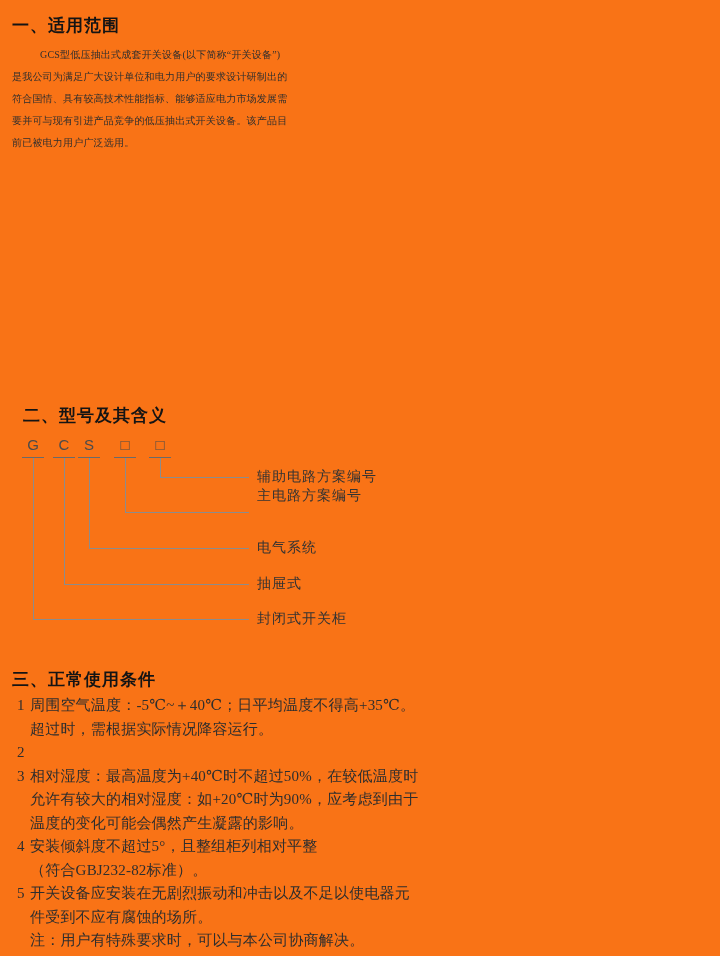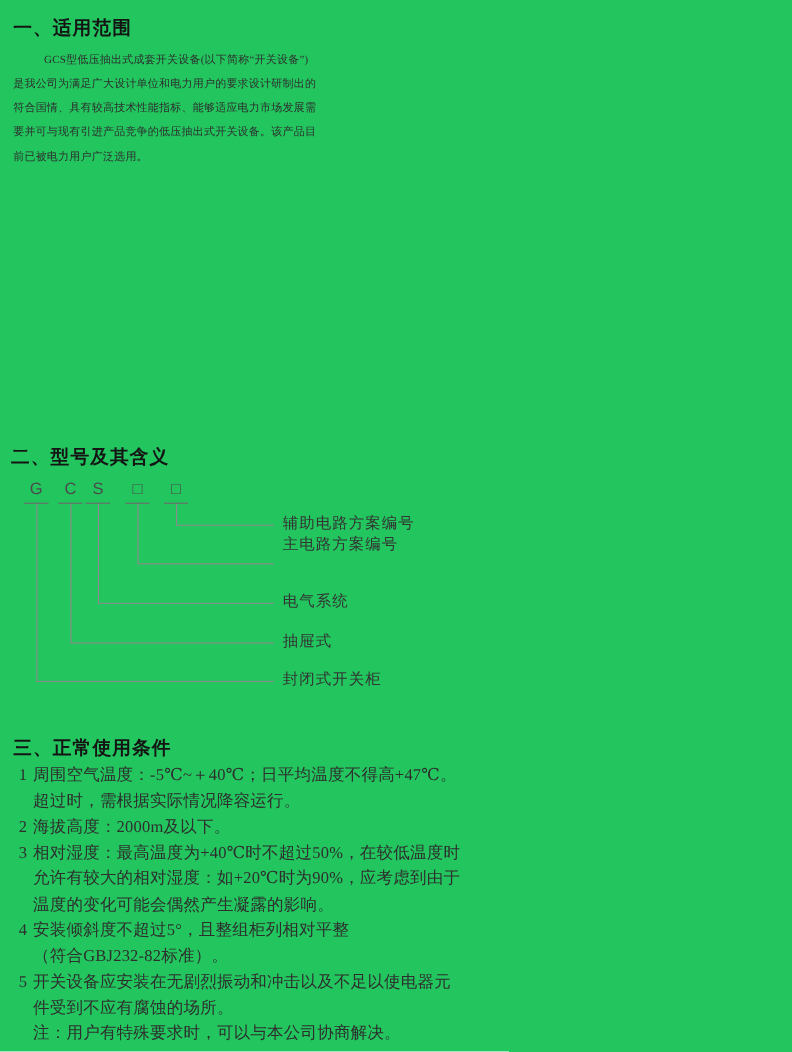--- a/index.html
+++ b/index.html
@@ -1,36 +1,36 @@
 <!DOCTYPE html>
 <html><head>
 <meta charset="utf-8">
 <style>
   html,body { margin:0; padding:0; background:#ffffff; }
   .page {
     position:relative;
     width:720px;
     height:956px;
-    background:#22c55e;
+    background:#f97316;
     overflow:hidden;
     font-family:"Liberation Serif","DejaVu Serif",serif;
     color:#2e2e2e;
   }
   .sec-heading {
     position:absolute;
     margin:0;
     font-family:"Liberation Sans","DejaVu Sans",sans-serif;
     font-size:17px;
     font-weight:700;
     letter-spacing:1px;
     color:#141414;
     white-space:pre;
   }
   #h-scope { top:14px; left:12px; }
-  #h-model { top:404px; left:10px;text-align:center; }
+  #h-model { top:404px; left:23px;text-align:center; }
   #h-cond  { top:668px; left:12px; }
 
   .body-block {
     position:absolute;
     top:44px; left:12px;
     font-size:10px;
     line-height:22px;
     letter-spacing:0.2px;
   }
   .para { margin:0; white-space:pre; text-indent:28px; }
@@ -112,26 +112,25 @@
     <span class="dlabel" style="top:106px">电气系统</span>
     <span class="dlabel" style="top:142px">抽屉式</span>
     <span class="dlabel" style="top:177px">封闭式开关柜</span>
   </div>
 
   <h2 class="sec-heading" id="h-cond">三、正常使用条件</h2>
 
   <div class="cond-list">
     <div class="cond-item">
       <span class="cond-num">1</span>
-      <div class="cond-text">周围空气温度：-5℃~＋40℃；日平均温度不得高+47℃。
+      <div class="cond-text">周围空气温度：-5℃~＋40℃；日平均温度不得高+35℃。
 超过时，需根据实际情况降容运行。</div>
     </div>
     <div class="cond-item">
       <span class="cond-num">2</span>
-      <div class="cond-text">海拔高度：2000m及以下。</div>
     </div>
     <div class="cond-item">
       <span class="cond-num">3</span>
       <div class="cond-text">相对湿度：最高温度为+40℃时不超过50%，在较低温度时
 允许有较大的相对湿度：如+20℃时为90%，应考虑到由于
 温度的变化可能会偶然产生凝露的影响。</div>
     </div>
     <div class="cond-item">
       <span class="cond-num">4</span>
       <div class="cond-text">安装倾斜度不超过5°，且整组柜列相对平整

